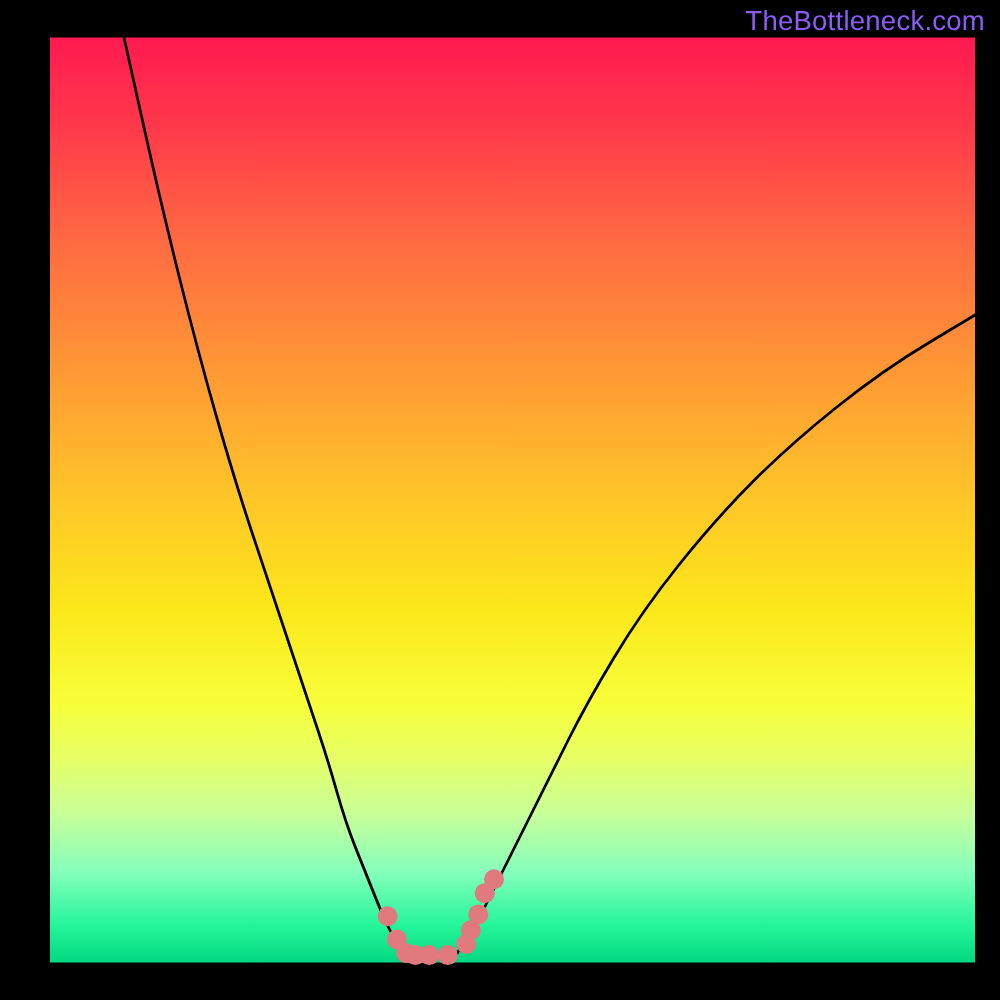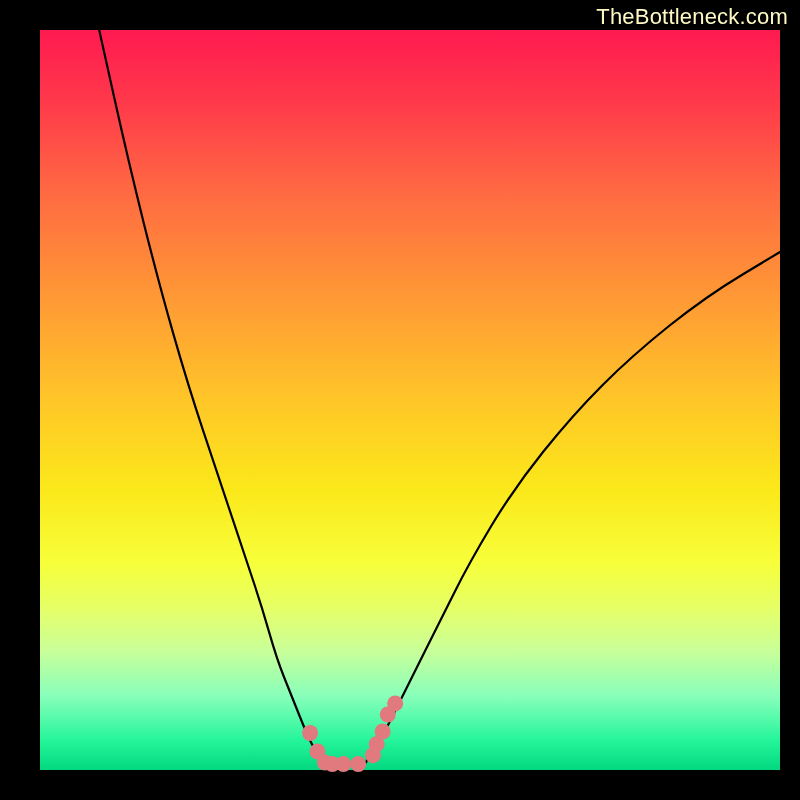--- a/index.html
+++ b/index.html
@@ -31,21 +31,21 @@
       #25f59a 96%,
       #02d880 100%
     );
   }
   .watermark {
     position: absolute;
     top: 4px;
     right: 12px;
     font-family: Arial, Helvetica, sans-serif;
     font-size: 22px;
-    color: #fef9c3;
+    color: #8b5cf6;
     letter-spacing: 0.2px;
     user-select: none;
   }
   svg.curves {
     position: absolute;
     left: 0;
     top: 0;
     width: 740px;
     height: 740px;
     overflow: visible;

